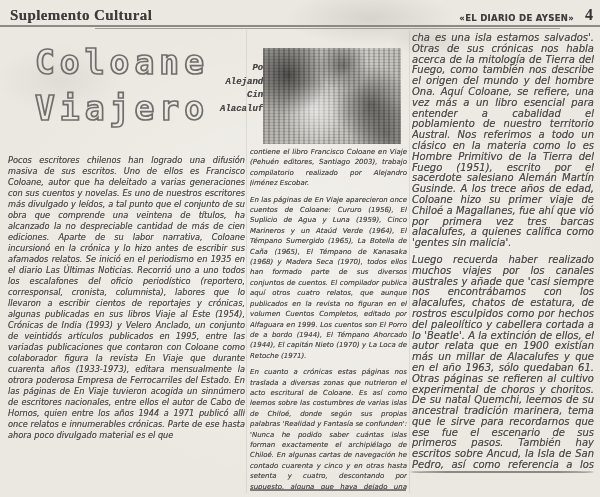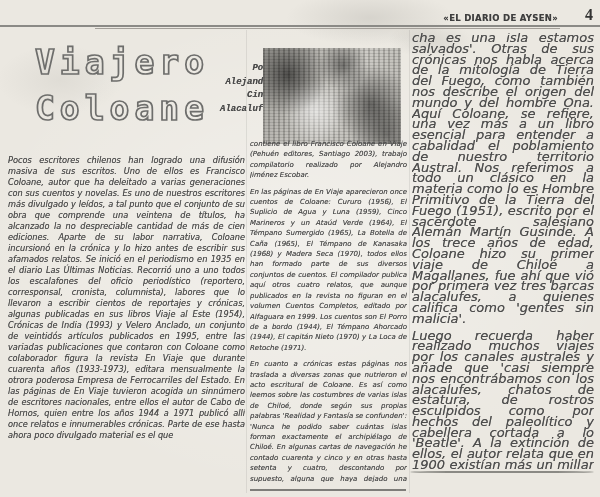--- a/index.html
+++ b/index.html
@@ -14,21 +14,21 @@
       #ebe8e1;
     font-family:"DejaVu Sans", sans-serif;
   }
   .fold{position:absolute;top:30px;bottom:4px;width:1px;background:rgba(60,60,60,.10);}
   
   .supplement{position:absolute;left:10px;top:7px;font-family:"Liberation Serif",serif;
     font-weight:bold;font-size:15px;color:#3c3c3c;letter-spacing:.4px;
     text-shadow:0 0 .6px rgba(60,60,60,.7);}
   .dateline{position:absolute;left:150px;top:13px;font-size:8.5px;color:#4c4c4c;
     letter-spacing:.4px;word-spacing:2px;text-shadow:0 0 .5px rgba(70,70,70,.7);}
-  .masthead{position:absolute;right:42px;top:13px;font-size:8.5px;font-weight:bold;color:#3e3e3e;
+  .masthead{position:absolute;right:26px;top:13px;font-size:8.5px;font-weight:bold;color:#3e3e3e;
     letter-spacing:.3px;text-shadow:0 0 .5px rgba(70,70,70,.6);}
   .pagenum{position:absolute;right:7px;top:6px;font-size:16px;font-weight:bold;color:#333;
     font-family:"Liberation Serif",serif;}
   .rule-top{position:absolute;left:0;right:0;top:25px;height:2px;background:#8b8a86;}
   .rule-top2{position:absolute;left:95px;right:40px;top:28px;height:1px;background:#a39f99;}
   
   .title-block{position:absolute;left:6px;top:40px;width:232px;text-align:center;}
   .title-line{
     font-family:"DejaVu Sans Mono",monospace;font-weight:bold;
     font-size:33px;letter-spacing:5px;line-height:46px;color:#8f8f8d;
@@ -49,38 +49,39 @@
       radial-gradient(circle at 90% 90%, rgba(0,0,0,.35), transparent 25%),
       repeating-linear-gradient(90deg, rgba(0,0,0,.14) 0 2px, rgba(255,255,255,.10) 2px 5px),
       repeating-linear-gradient(0deg, rgba(0,0,0,.12) 0 1px, transparent 1px 3px),
       linear-gradient(120deg,#97958f,#c7c5bf 55%,#aeaca6);
   }
   
   .col{position:absolute;text-align:justify;font-style:italic;color:#4d4d4d;
     text-shadow:0 0 .5px rgba(80,80,80,.75);overflow:hidden;}
   .col p{margin:0 0 6px 0;}
   .col-left{left:8px;top:155px;width:237px;height:344px;font-size:8.2px;line-height:11px;}
-  .col-mid{left:250px;top:139px;width:157px;height:343px;font-size:7px;line-height:10.4px;}
-  .col-right{left:412px;top:33px;width:182px;height:436px;font-size:13px;line-height:10.8px;}
+  .col-mid{left:250px;top:147px;width:157px;height:343px;font-size:7px;line-height:10.4px;}
+  .col-right{left:412px;top:33px;width:182px;height:436px;font-size:10px;line-height:10.8px;}
   .rule-bottom-mid{position:absolute;left:250px;top:489px;width:156px;height:1.5px;background:#7e7d79;}
   .rule-bottom-right{position:absolute;left:410px;top:471px;width:184px;height:1.5px;background:#8a8984;border-radius:50% / 100%;}
 </style>
 </head>
 <body>
 
 <div class="page">
 
+  <div class="supplement">Suplemento Cultural</div>
   <div class="masthead">«EL DIARIO DE AYSEN»</div>
   <div class="pagenum">4</div>
   <div class="rule-top"></div>
   <div class="rule-top2"></div>
 
   <div class="title-block">
+    <div class="title-line">Coloane</div>
     <div class="title-line">Viajero</div>
-    <div class="title-line">Coloane</div>
   </div>
 
   <div class="byline">
     <div>Por:</div>
     <div>Alejandro</div>
     <div>Cinco</div>
     <div>Alacalufes</div>
   </div>
 
   <div class="photo"></div>

